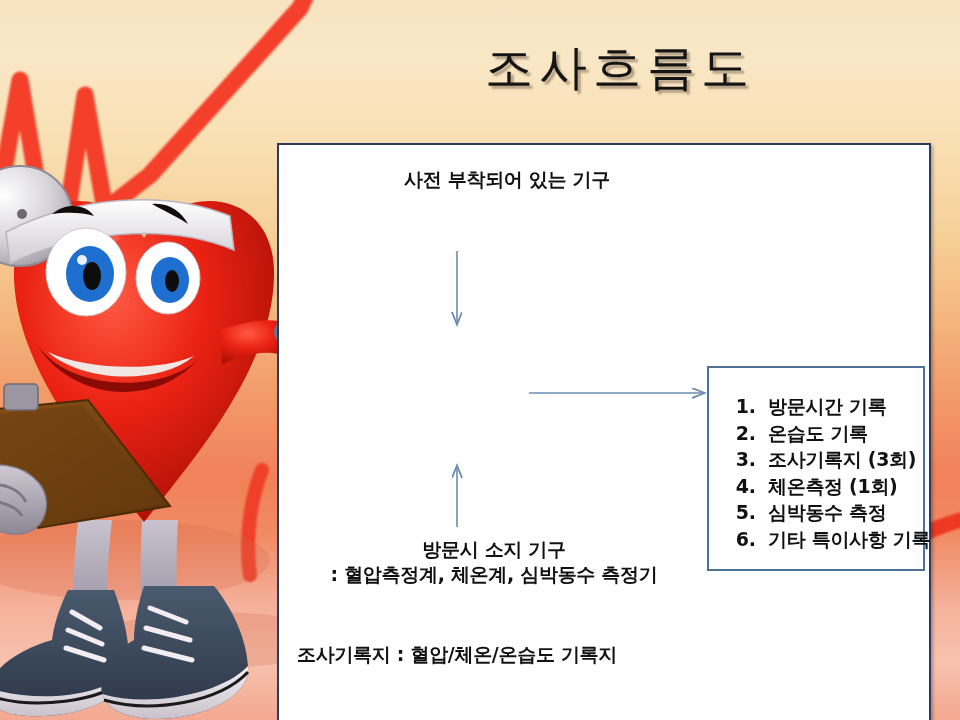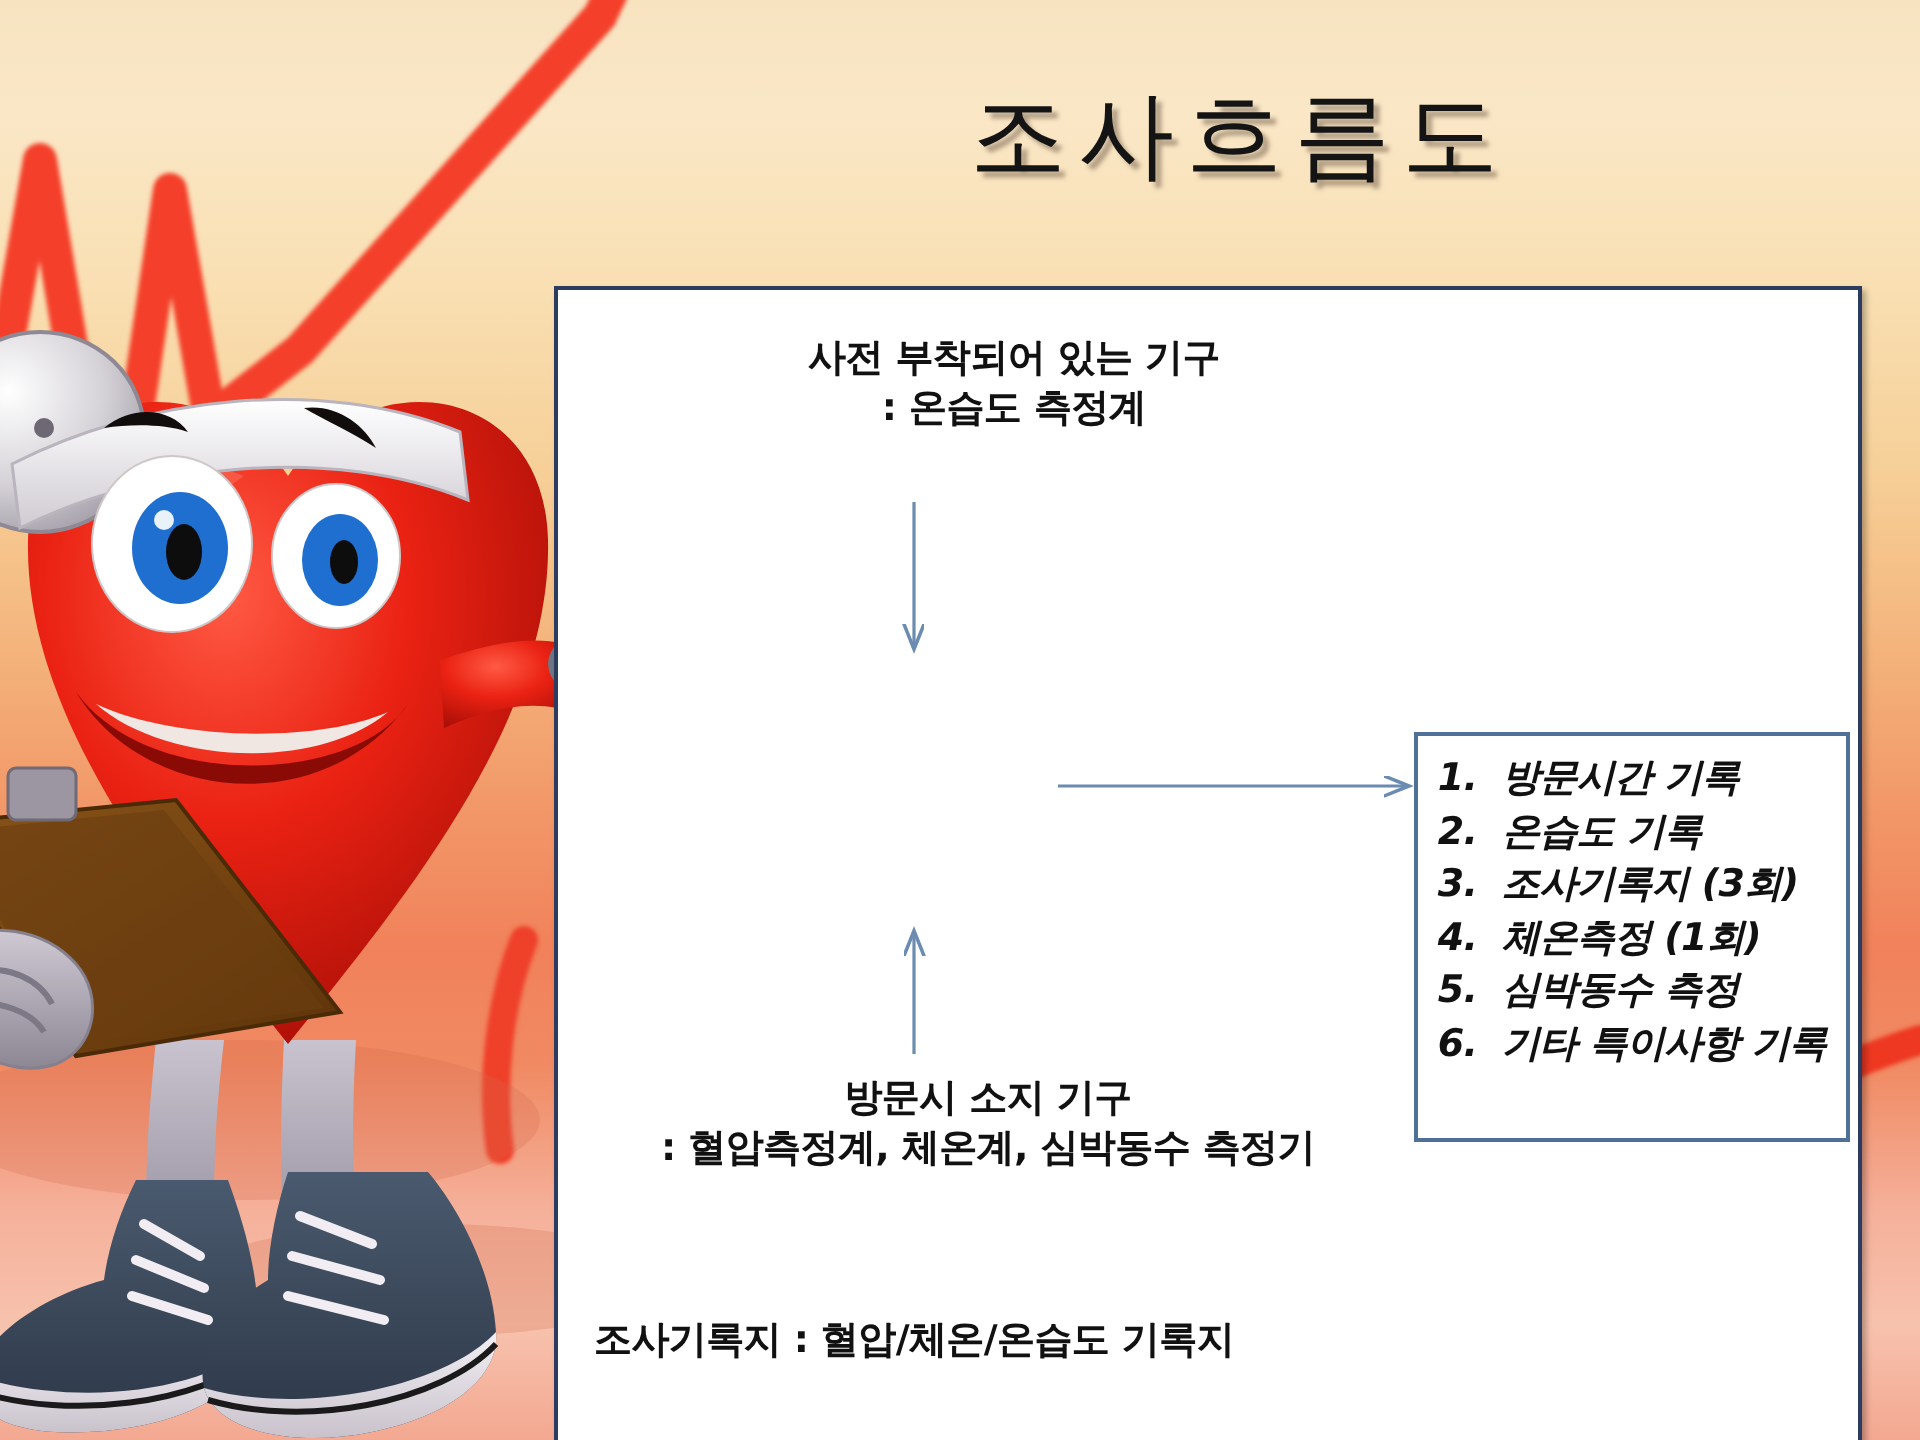--- a/index.html
+++ b/index.html
@@ -46,21 +46,21 @@
     position:absolute;
     color:#111111;
     font-weight:700;
     font-size:19px;
     line-height:1.34;
     white-space:nowrap;
     letter-spacing:-0.3px;
   }
   #pre-device{left:48px;top:22px;width:360px;text-align:center;}
   #carry-device{left:20px;top:392px;width:390px;text-align:center;}
-  #record-sheet{left:18px;top:513px;text-align:right;}
+  #record-sheet{left:18px;top:497px;text-align:right;}
 
   
   #process-box{
     position:absolute;left:108px;top:183px;width:140px;height:133px;
     border:2px solid #4f7099;
     background:#ffffff;
     box-sizing:border-box;
     display:flex;align-items:center;justify-content:center;
   }
   #process-box .lbl{
@@ -69,21 +69,21 @@
   }
   
   #task-box{
     position:absolute;left:428px;top:221px;width:218px;height:205px;
     border:2px solid #4f7099;
     background:#ffffff;
     box-sizing:border-box;
     padding:8px 0 0 10px;
   }
   #task-box ol{
-    margin:0;padding:0 0 0 26px;list-style:decimal;font-style:italic;
+    margin:17px;padding:0 0 0 26px;list-style:decimal;
   }
   #task-box li{
     font-size:19px;font-weight:700;color:#111;
     line-height:1.40;letter-spacing:-0.3px;white-space:nowrap;
     padding-left:6px;
   }
   .arrows{position:absolute;left:0;top:0;width:650px;height:548px;pointer-events:none;}
 
   
   #mascot{position:absolute;left:-18px;top:120px;width:330px;height:600px;}
@@ -257,21 +257,20 @@
 
       <line x1="178" y1="106" x2="178" y2="178" stroke="#6b8cb0" stroke-width="1.6" marker-end="url(#ah)"></line>
 
       <line x1="250" y1="248" x2="424" y2="248" stroke="#6b8cb0" stroke-width="1.6" marker-end="url(#ah)"></line>
 
       <line x1="178" y1="382" x2="178" y2="322" stroke="#6b8cb0" stroke-width="1.6" marker-end="url(#ah)"></line>
     </svg>
 
     <div class="flow-text" id="pre-device">
       <div>사전 부착되어 있는 기구</div>
-      <div>: 온습도 측정계</div>
     </div>
 
 
     <div id="task-box">
       <ol>
         <li>방문시간 기록</li>
         <li>온습도 기록</li>
         <li>조사기록지 (3회)</li>
         <li>체온측정 (1회)</li>
         <li>심박동수 측정</li>

